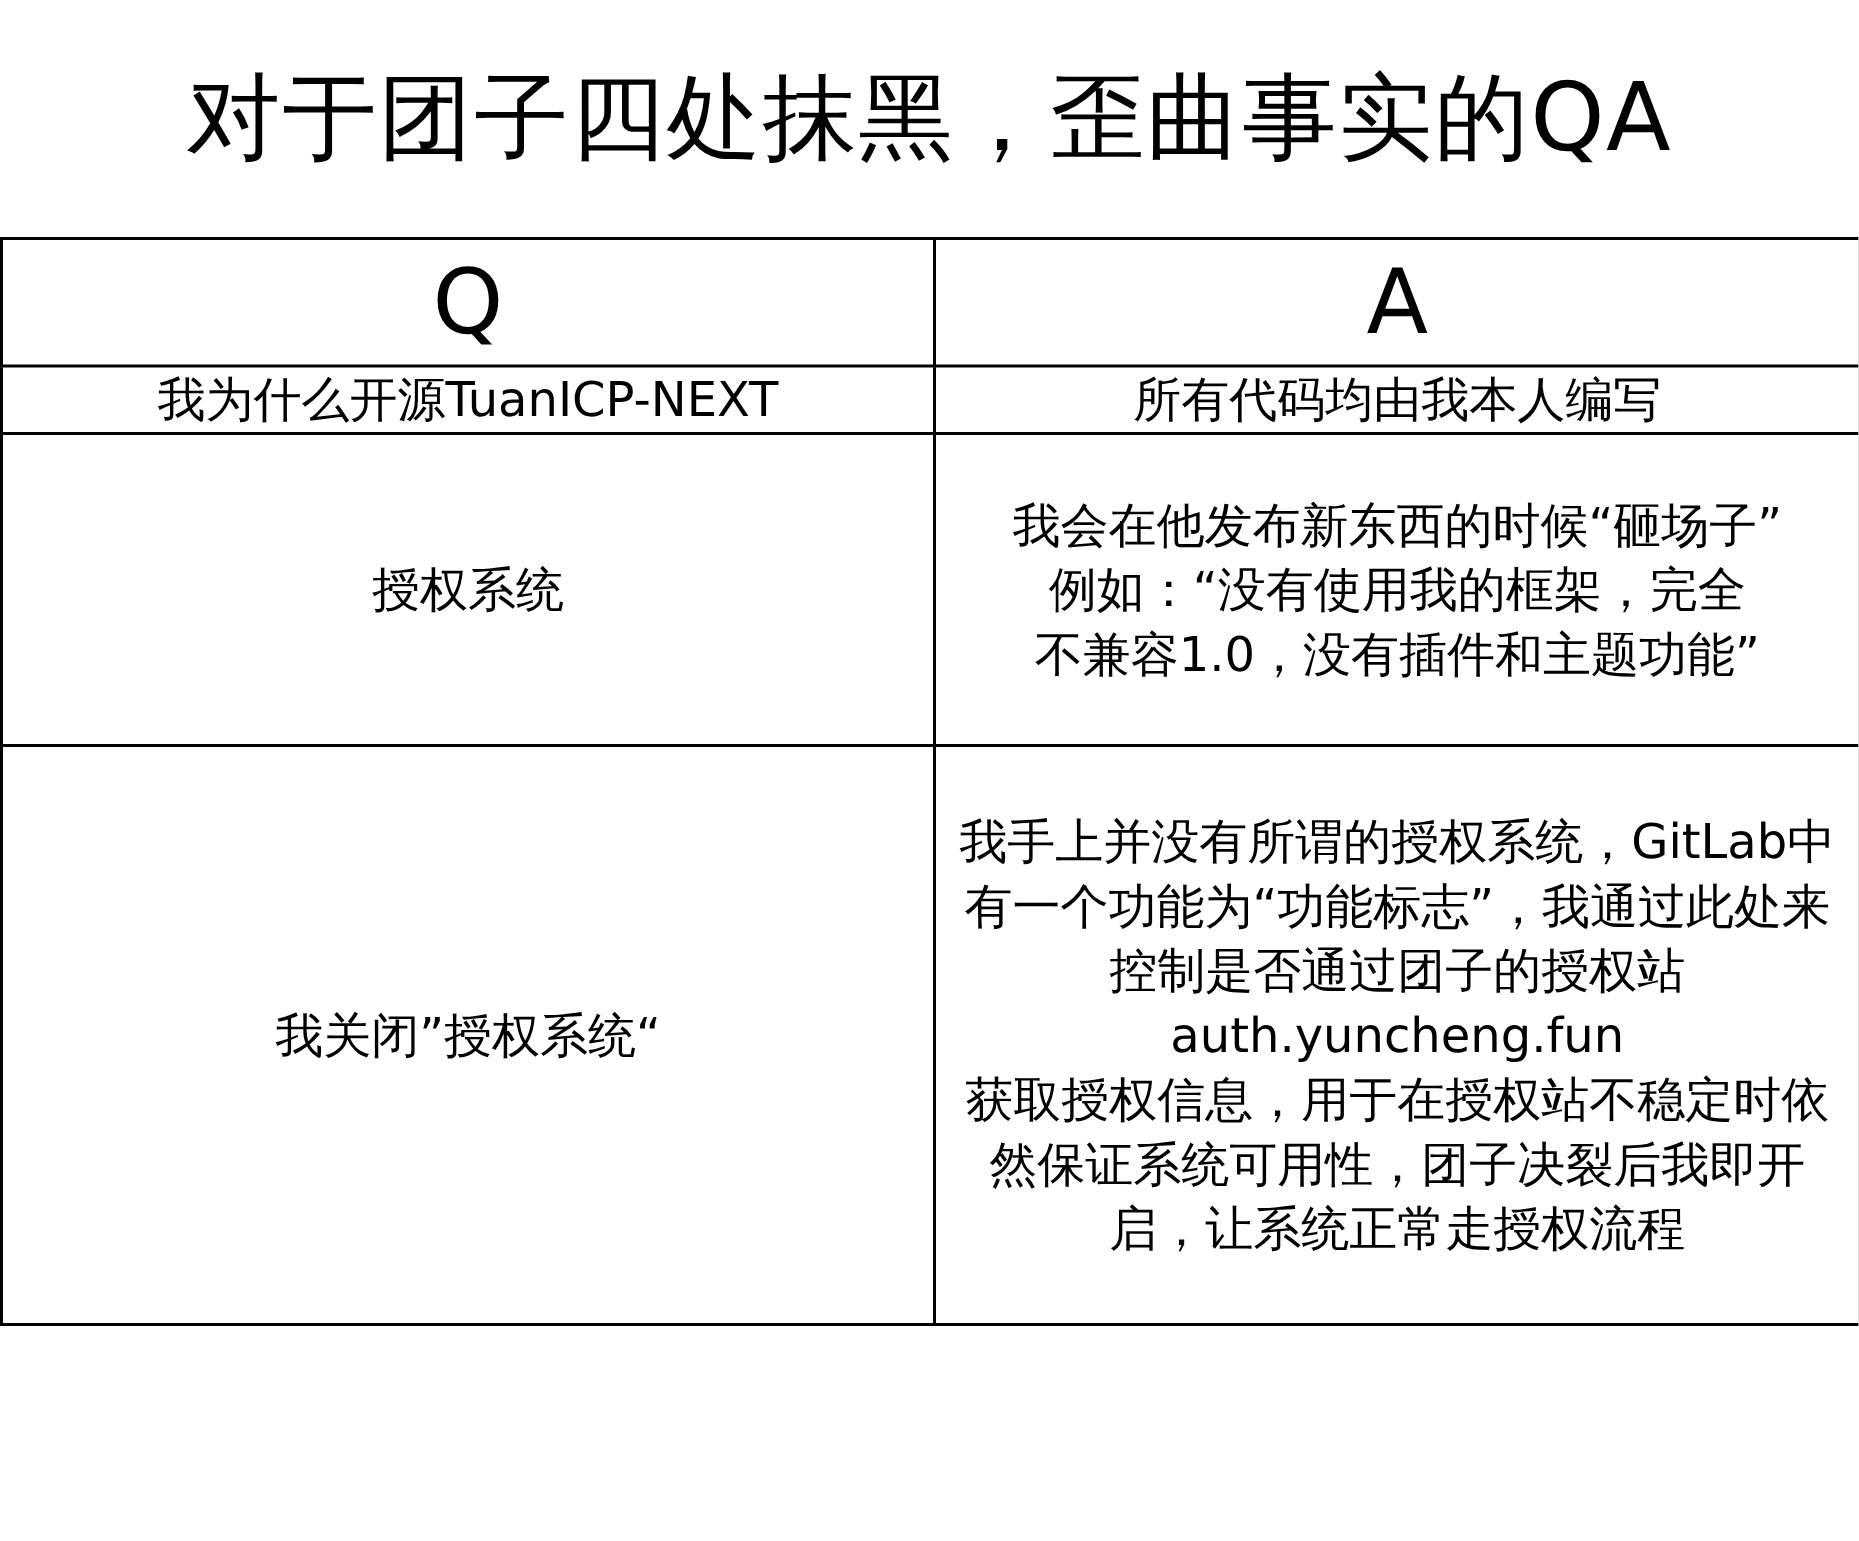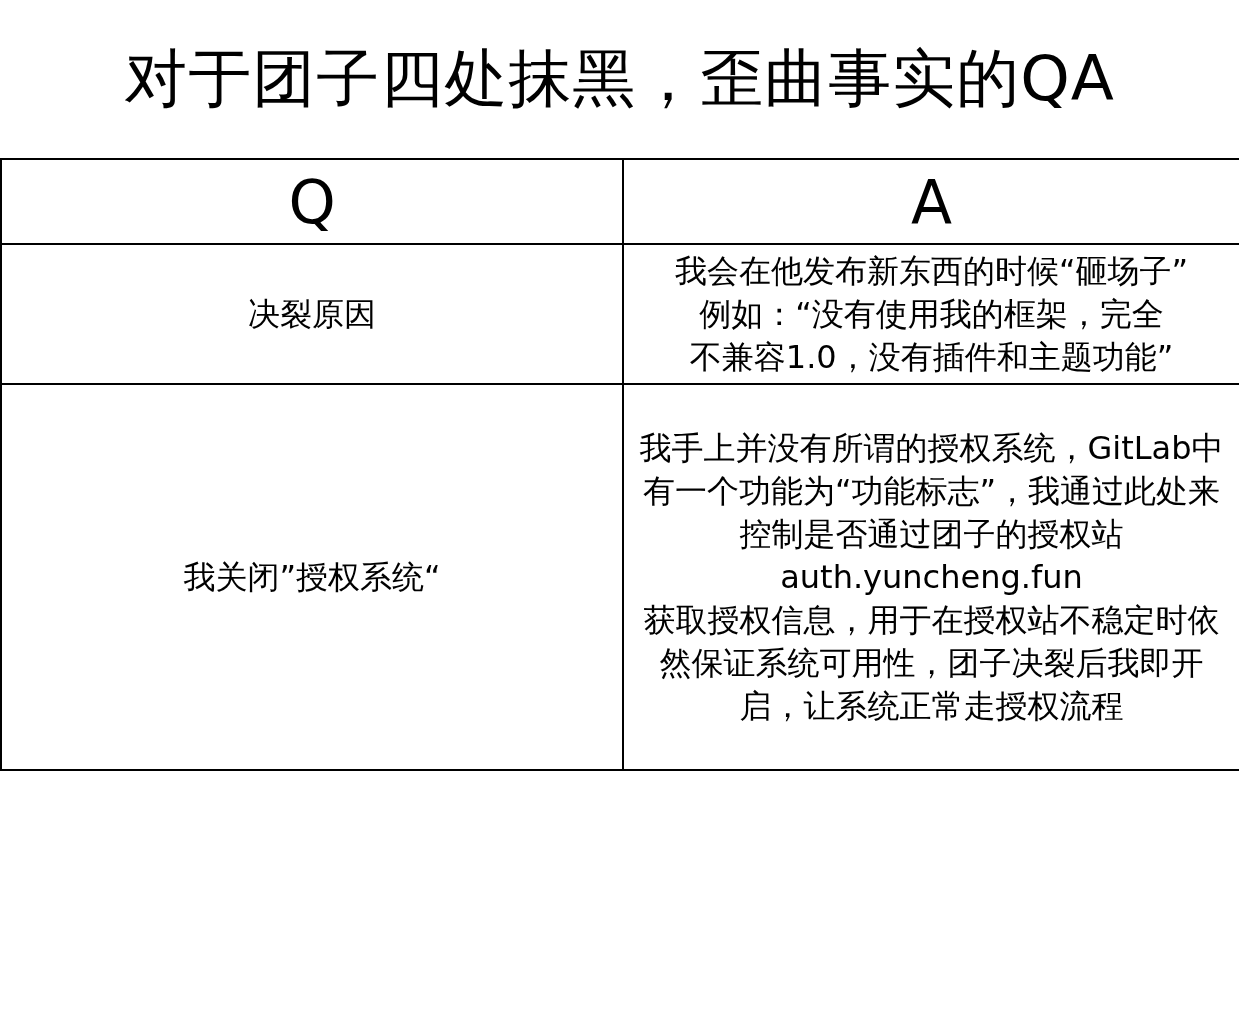--- a/index.html
+++ b/index.html
@@ -43,42 +43,46 @@
   }
   table.qa td {
     font-size: 32px;
     line-height: 43px;
     white-space: pre-line;
   }
   tr.r0 td { height: 47px; }
   tr.r1 td { height: 82px; }
   tr.r2 td { height: 85px; }
   tr.r3 td { height: 45px; }
-  tr.r4 td { height: 140px; }
+  tr.r4 td { height: 208px; }
   tr.r5 td { height: 386px; }
 </style>
 </head>
 <body>
 
 <div class="page">
 
   <div class="title">对于团子四处抹黑，歪曲事实的QA</div>
 
   <table class="qa">
     <colgroup>
       <col class="qcol">
       <col class="acol">
     </colgroup>
     <tbody>
         <tr class="header-row">
       <th>Q</th>
       <th>A</th>
     </tr>
+    <tr class="r3">
+      <td>我为什么开源TuanICP-NEXT</td>
+      <td>所有代码均由我本人编写</td>
+    </tr>
     <tr class="r4">
-      <td>决裂原因</td>
+      <td>授权系统</td>
       <td>我会在他发布新东西的时候“砸场子”
 例如：“没有使用我的框架，完全
 不兼容1.0，没有插件和主题功能”</td>
     </tr>
     <tr class="r5">
       <td>我关闭”授权系统“</td>
       <td>我手上并没有所谓的授权系统，GitLab中
 有一个功能为“功能标志”，我通过此处来
 控制是否通过团子的授权站
 auth.yuncheng.fun

